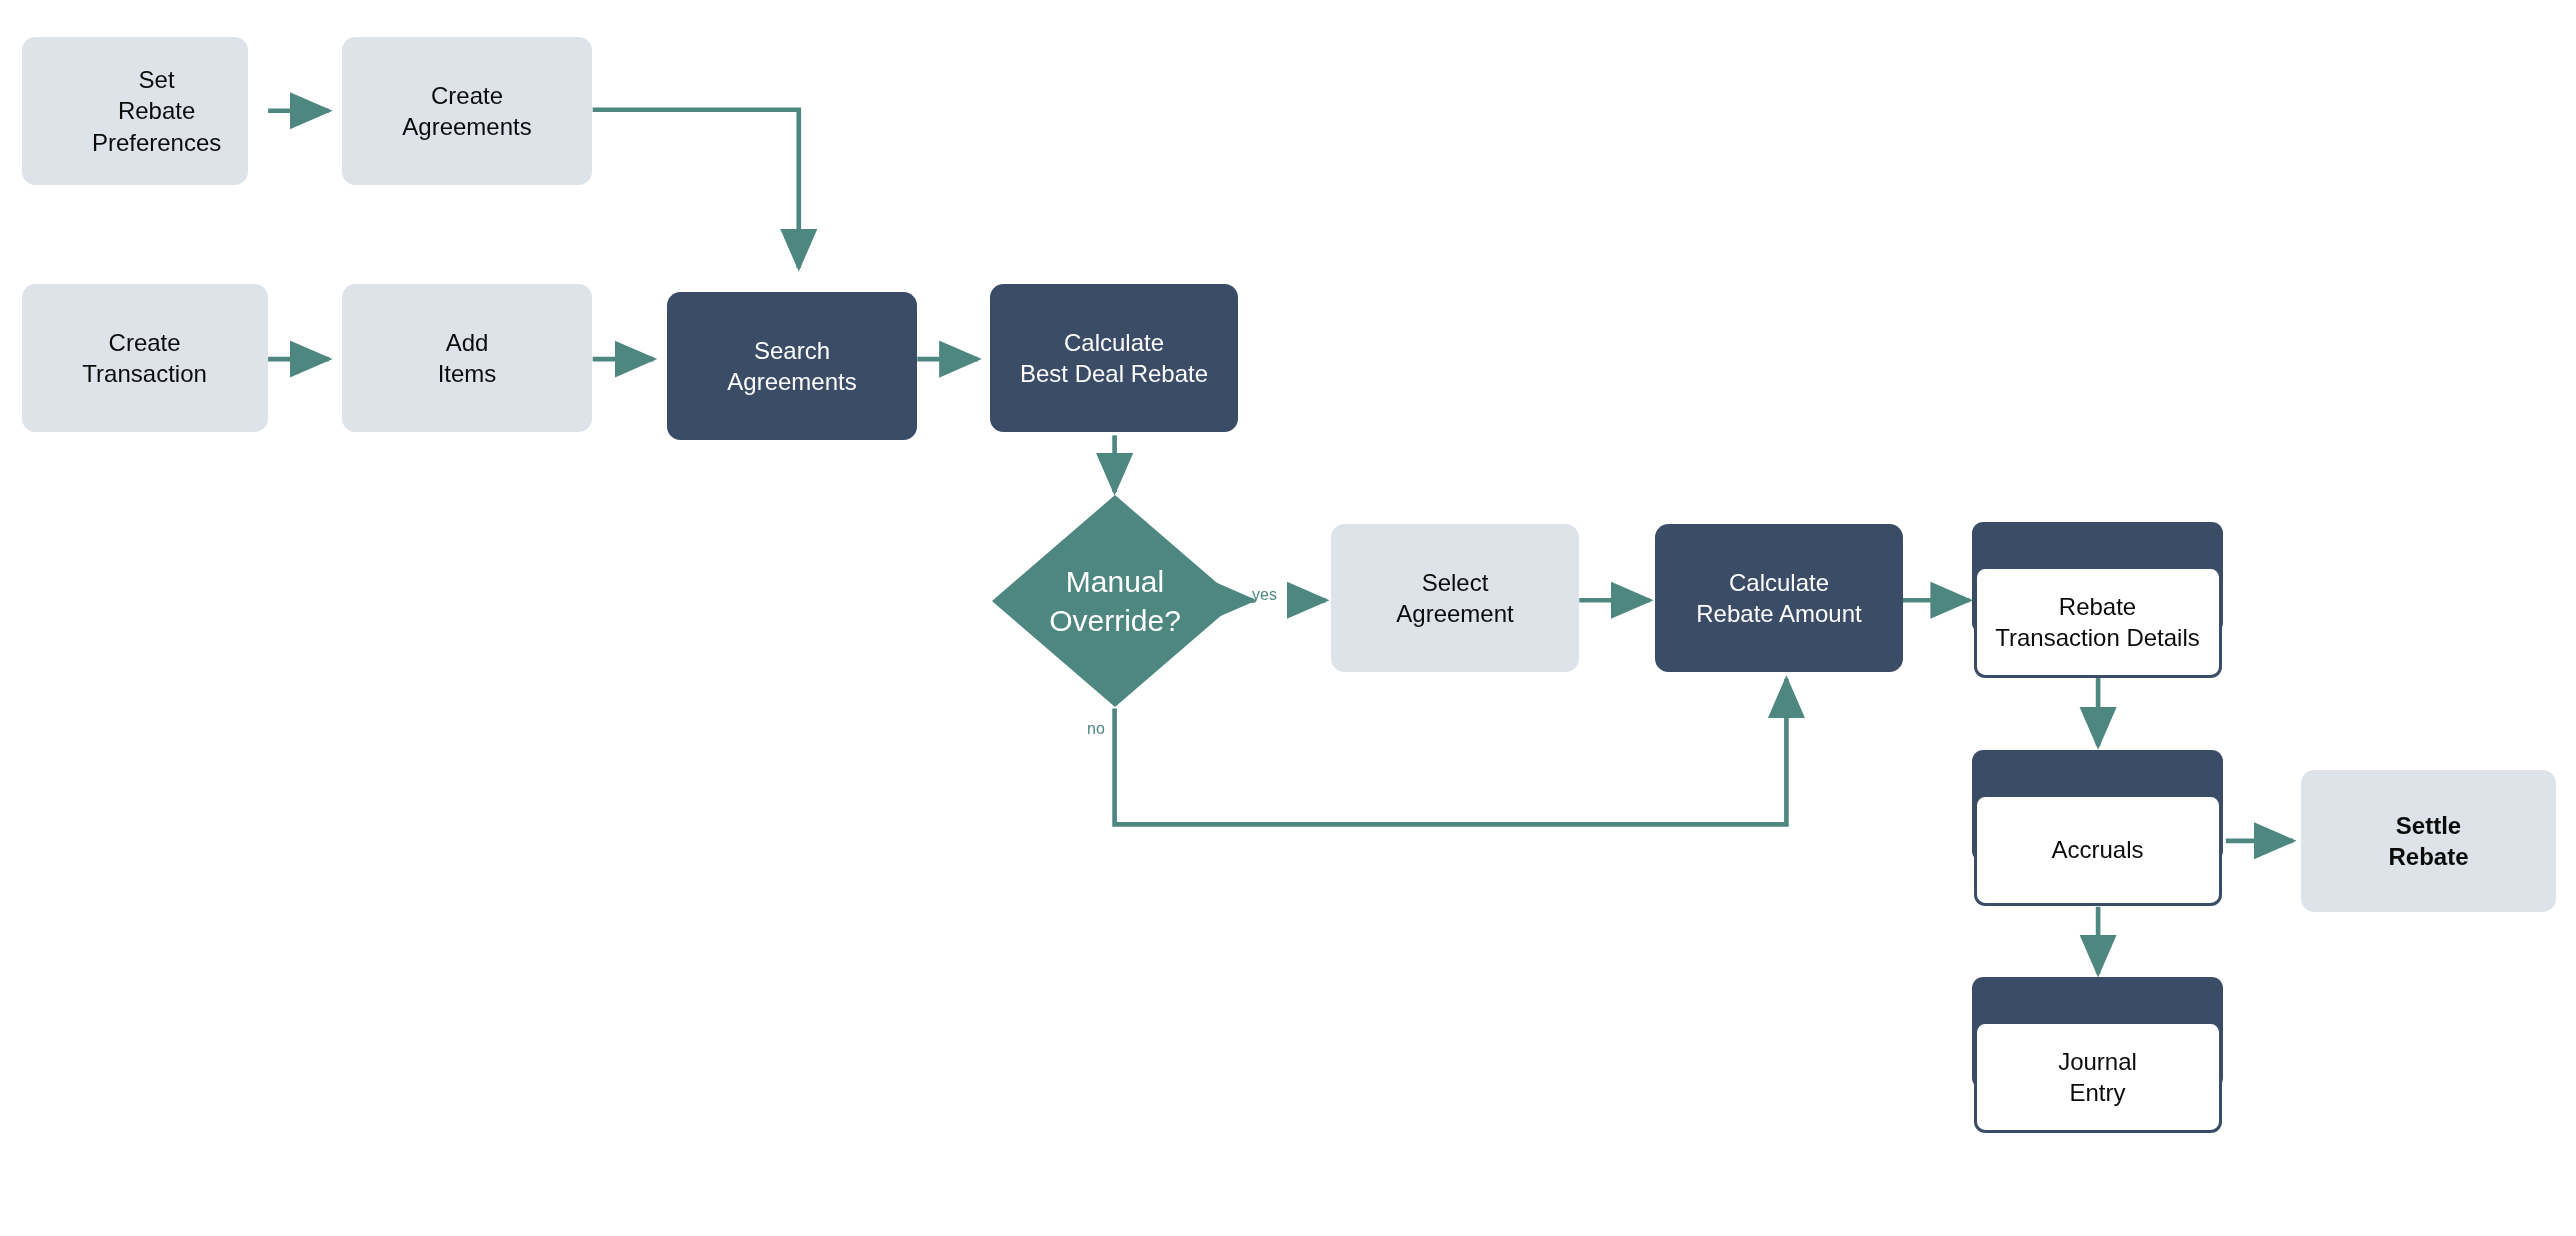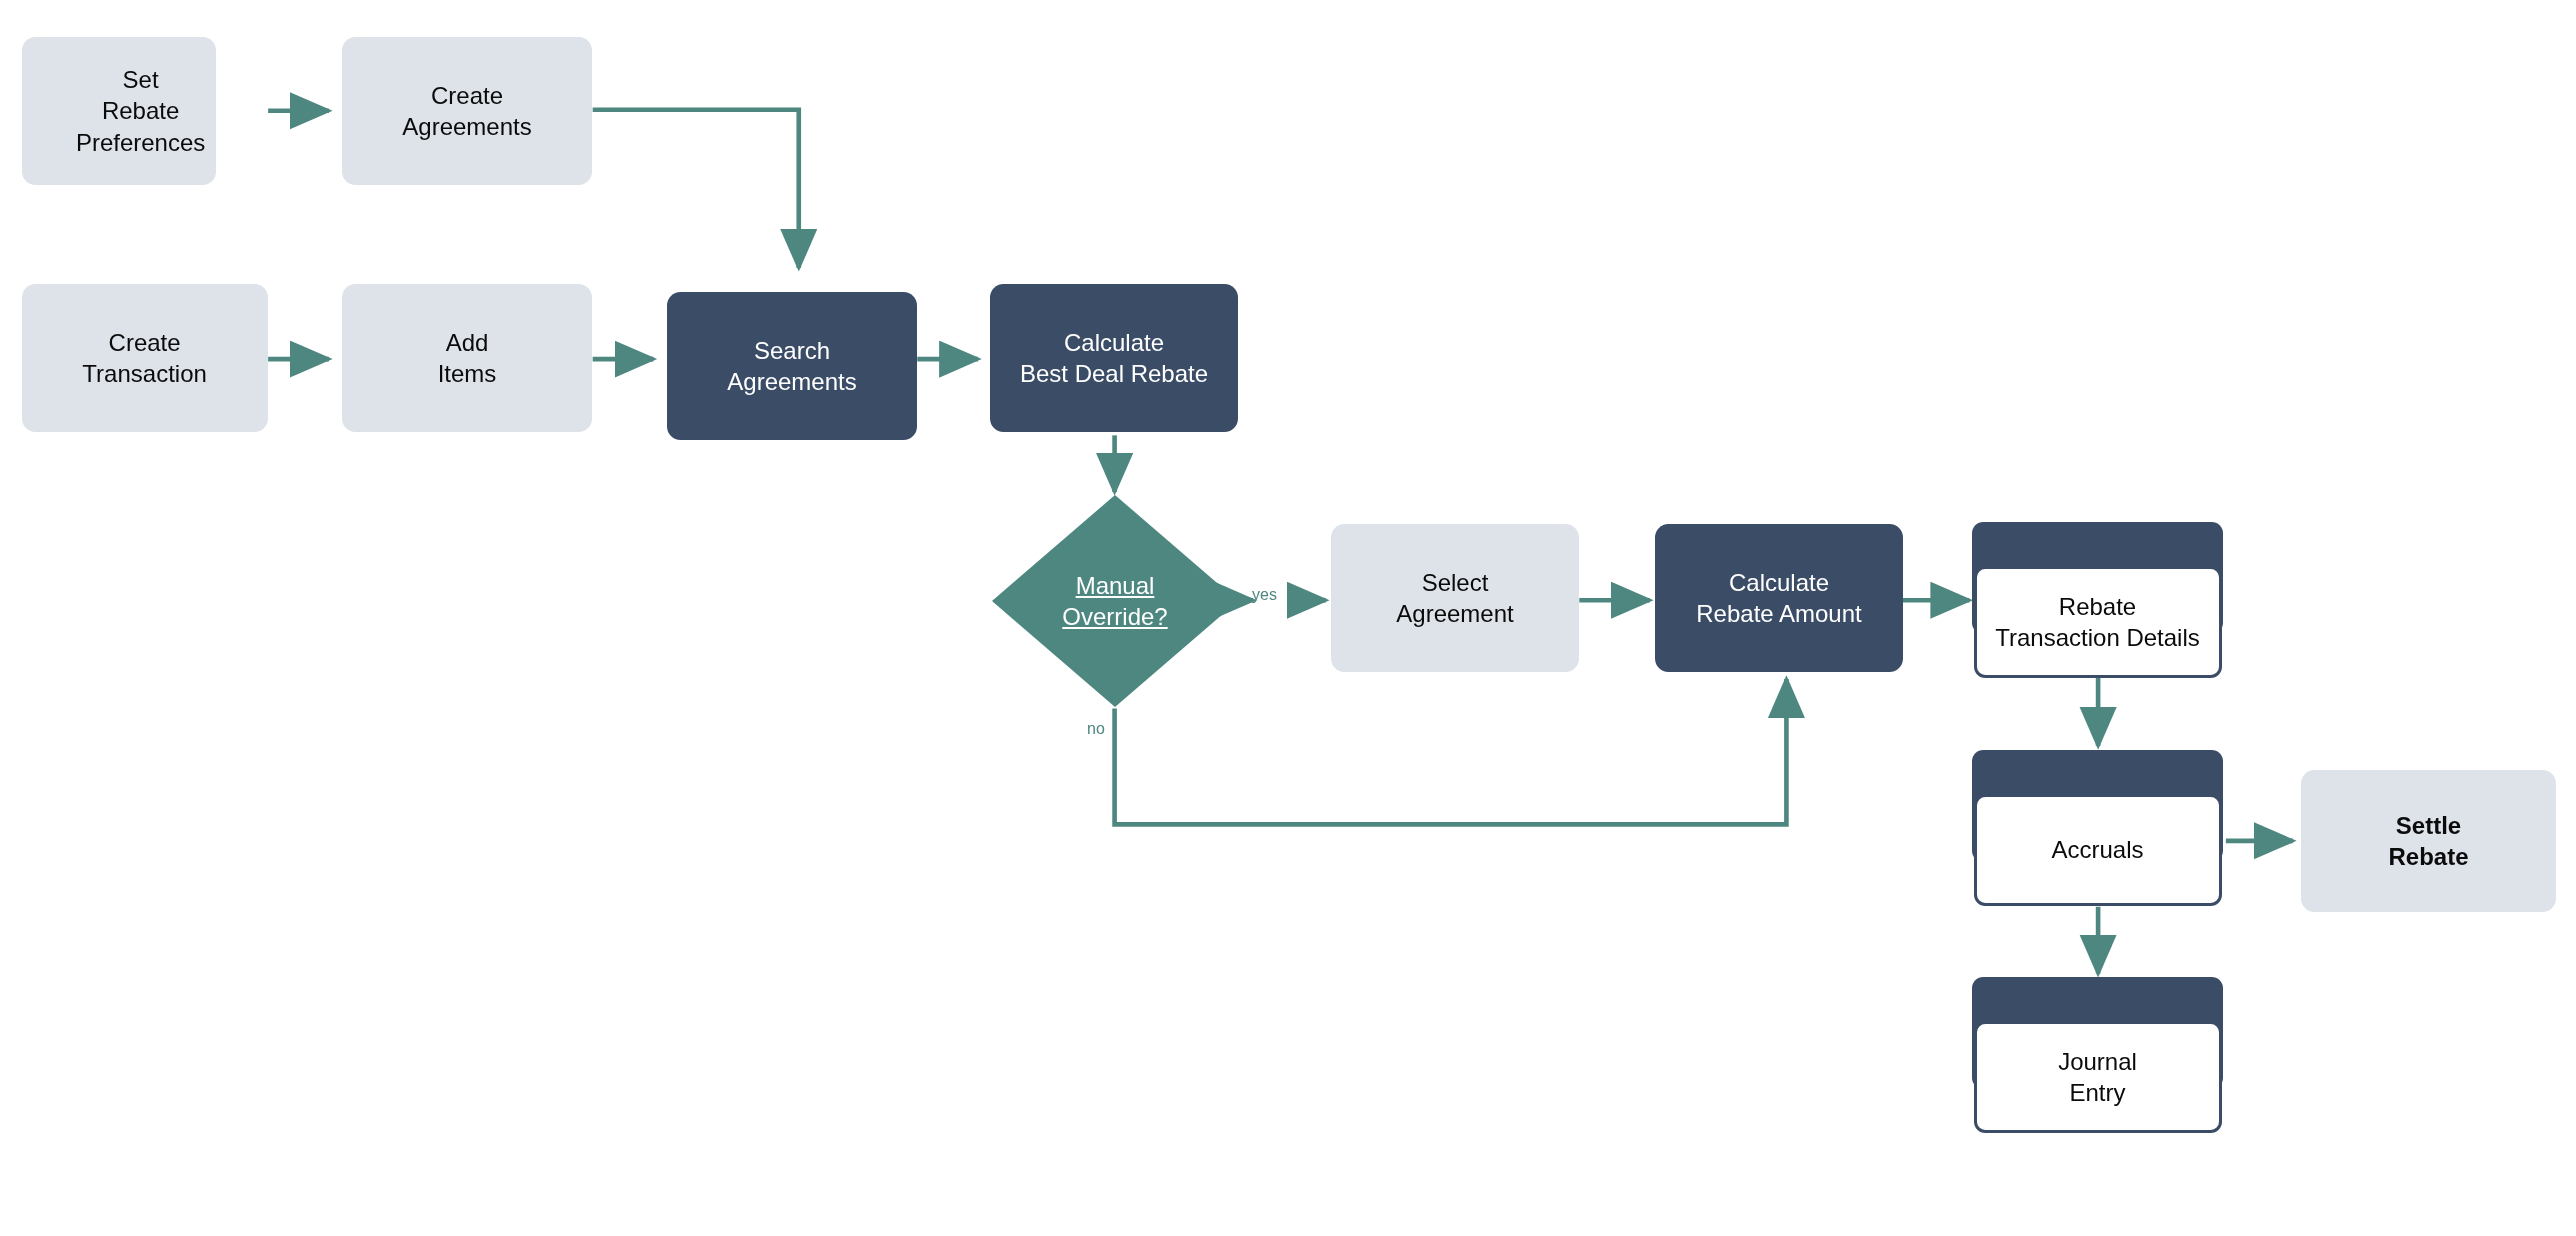--- a/index.html
+++ b/index.html
@@ -43,24 +43,23 @@
     color: #0b0b0b;
     font-size: 24px;
   }
   .node-dark {
     background: #3b4c66;
     color: #ffffff;
     font-size: 24px;
   }
   .node-decision {
     color: #ffffff;
-    font-size: 24px;
+    font-size: 30px;
     border-radius: 0;
     background: transparent;
-    text-decoration: underline;
   }
   .diamond-shape {
     position: absolute;
     left: 0; top: 0;
     width: 100%;
     height: 100%;
     background: #4d8780;
     clip-path: polygon(50% 0%, 100% 50%, 50% 100%, 0% 50%);
   }
   .diamond-label {
@@ -149,21 +148,21 @@
       <path d="M3690,1165 L3822,1165"></path>
 
       <path d="M4072,1316 L4072,1448"></path>
 
       <path d="M4072,1760 L4072,1890"></path>
 
       <path d="M4320,1632 L4450,1632"></path>
     </g>
   </svg>
 
-  <div class="node node-light" style="left:21.6px; top:37px; width:194px; height:148px;padding-left:44px;">
+  <div class="node node-light" style="left:21.6px; top:37px; width:226px; height:148px;padding-left:44px;">
     <span>Set
 Rebate
 Preferences</span>
   </div>
 
   <div class="node node-light" style="left:342px; top:37px; width:250px; height:148px;">
     <span>Create
 Agreements</span>
   </div>
 

